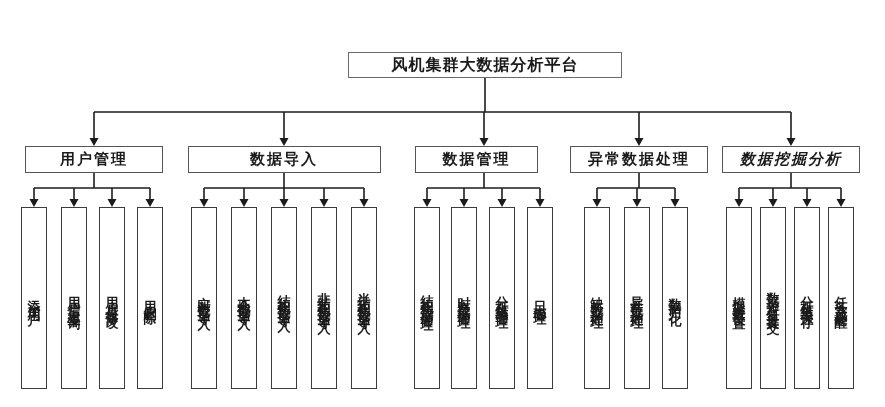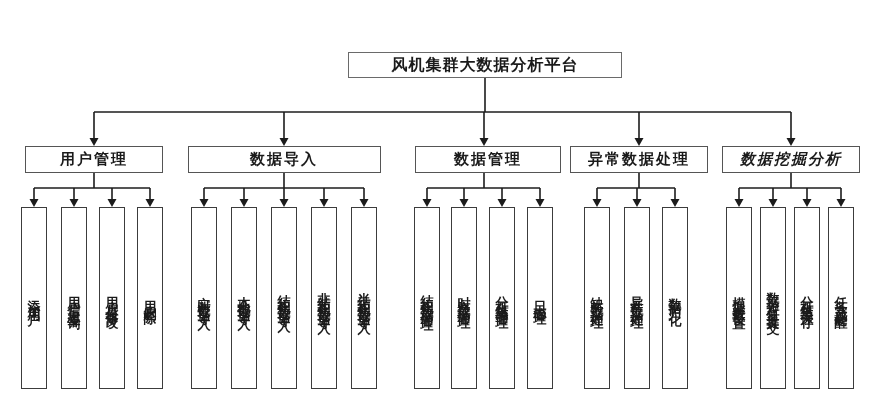--- a/index.html
+++ b/index.html
@@ -159,21 +159,21 @@
       </div>
       <div class="node leaf-box" style="left: 271px; top: 207px; width: 26px; height: 182px;">
         <span class="leaf-label">结构化数据导入</span>
       </div>
       <div class="node leaf-box" style="left: 311px; top: 207px; width: 26px; height: 182px;">
         <span class="leaf-label">非结构化数据导入</span>
       </div>
       <div class="node leaf-box" style="left: 351px; top: 207px; width: 26px; height: 182px;">
         <span class="leaf-label">半结构化数据导入</span>
       </div>
-      <div class="node branch-box" style="left: 415px; top: 146px; width: 146px; height: 27px;">
+      <div class="node branch-box" style="left: 415px; top: 146px; width: 123px; height: 27px;">
         <span>数据管理</span>
       </div>
       <div class="node leaf-box" style="left: 414px; top: 207px; width: 26px; height: 182px;">
         <span class="leaf-label">结构化数据管理</span>
       </div>
       <div class="node leaf-box" style="left: 451px; top: 207px; width: 26px; height: 182px;">
         <span class="leaf-label">时序数据管理</span>
       </div>
       <div class="node leaf-box" style="left: 489px; top: 207px; width: 26px; height: 182px;">
         <span class="leaf-label">分析结果管理</span>

